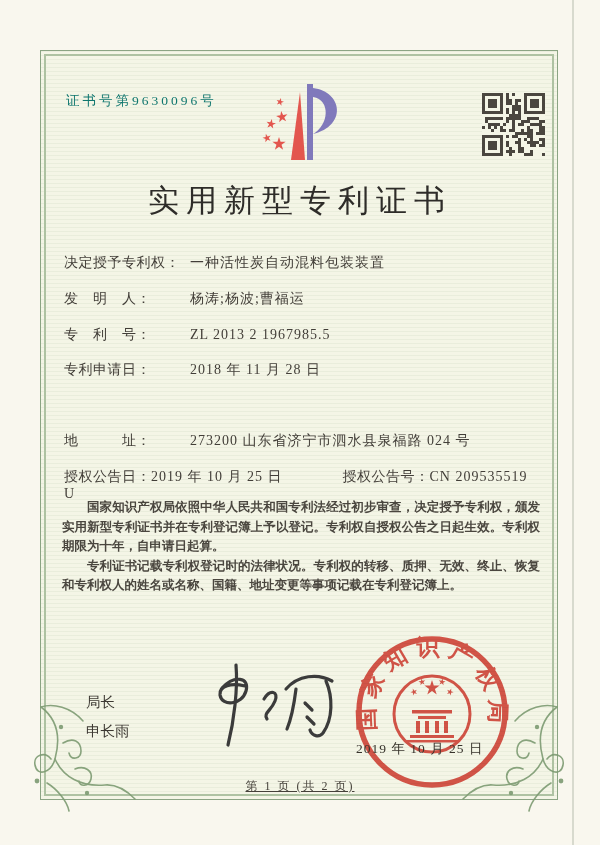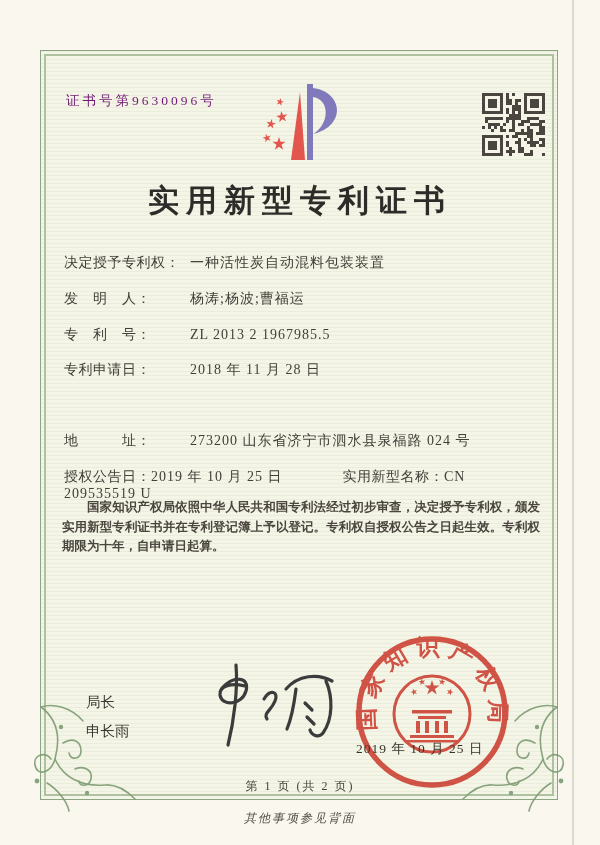--- a/index.html
+++ b/index.html
@@ -23,29 +23,29 @@
       #f4f5e6;
   }
   .frame-inner{position:absolute;inset:3px;border:2px solid #aec2a2;pointer-events:none;}
 
   .corner{position:absolute;bottom:-14px;width:110px;height:120px;}
   .corner.left{left:-14px;}
   .corner.right{right:-14px;transform:scaleX(-1);}
 
   .cert-no{
     position:absolute;left:66px;top:92px;
-    font-size:13.5px;letter-spacing:3px;color:#701a75;
+    font-size:13.5px;letter-spacing:3px;color:#0f766e;
   }
 
   .logo{position:absolute;left:255px;top:80px;width:100px;height:92px;}
   .qr{position:absolute;left:482px;top:93px;width:63px;height:63px;}
 
   .title{
     position:absolute;left:0;top:180px;width:100%;
-    text-align:center;font-size:31px;font-weight:bold;
+    text-align:center;font-size:31px;font-weight:normal;
     letter-spacing:7px;color:#2e2c29;
   }
 
   .row{position:absolute;left:64px;width:476px;font-size:14px;letter-spacing:.5px;color:#423e38;}
   .flabel{display:inline-block;min-width:122px;}
   .fvalue{letter-spacing:1px;}
   .grant-no-label{margin-left:56px;}
 
   .paras{
     position:absolute;left:62px;top:498px;width:478px;
@@ -57,21 +57,21 @@
   .signature{position:absolute;left:192px;top:655px;width:150px;height:100px;}
 
   .seal{position:absolute;left:352px;top:632px;width:160px;height:160px;opacity:.9;mix-blend-mode:multiply;}
   .seal-date{
     position:absolute;left:356px;top:740px;width:160px;
     font-size:13.5px;color:#37332c;letter-spacing:1px;
   }
 
   .page-no{
     position:absolute;left:0;top:778px;width:100%;
-    text-align:center;font-size:12px;color:#45413a;letter-spacing:2px;
+    text-align:center;font-size:12px;color:#45413a;letter-spacing:2px;text-decoration:underline;
   }
   .back-note{
     position:absolute;left:0;top:810px;width:100%;
     text-align:center;font-size:12px;color:#55504a;letter-spacing:2px;font-style:italic;
   }
   svg{display:block;}
 </style>
 </head>
 <body>
 
@@ -295,25 +295,26 @@
     <span class="flabel">专利申请日：</span>
     <span class="fvalue">2018 年 11 月 28 日</span>
   </div>
   <div class="row" style="top:432px">
     <span class="flabel">地　　　址：</span>
     <span class="fvalue">273200 山东省济宁市泗水县泉福路 024 号</span>
   </div>
 
   <div class="row" style="top:468px">
     <span>授权公告日：</span><span class="fvalue">2019 年 10 月 25 日</span>
-    <span class="grant-no-label">实用新型名称：</span><span class="fvalue">CN 209535519 U</span>
+    <span class="grant-no-label">授权公告号：</span><span class="fvalue">CN 209535519 U</span>
   </div>
 
   <div class="paras">
     <p>国家知识产权局依照中华人民共和国专利法经过初步审查，决定授予专利权，颁发实用新型专利证书并在专利登记簿上予以登记。专利权自授权公告之日起生效。专利权期限为十年，自申请日起算。</p>
+    <p>专利证书记载专利权登记时的法律状况。专利权的转移、质押、无效、终止、恢复和专利权人的姓名或名称、国籍、地址变更等事项记载在专利登记簿上。</p>
   </div>
 
   <div class="officer">
     <div>局长</div>
     <div>申长雨</div>
   </div>
 
   <svg class="signature" viewBox="0 0 150 100">
     <g fill="none" stroke="#3b3b3b" stroke-width="3.2" stroke-linecap="round">
       <path d="M30 33 C 42 20, 58 22, 54 36 C 50 50, 30 52, 28 40 C 27 30, 40 28, 53 31"></path>
@@ -346,15 +347,14 @@
       <rect x="73" y="89" width="4" height="12"></rect>
       <rect x="83" y="89" width="4" height="12"></rect>
       <rect x="92" y="89" width="4" height="12"></rect>
       <rect x="58" y="103" width="44" height="3"></rect>
       <rect x="54" y="108" width="52" height="2.5"></rect>
     </g>
   </svg>
   <div class="seal-date">2019 年 10 月 25 日</div>
 
   <div class="page-no">第 1 页 (共 2 页)</div>
-  <div class="back-note">其他事项参见背面</div>
 
 </div>
 
 </body></html>

